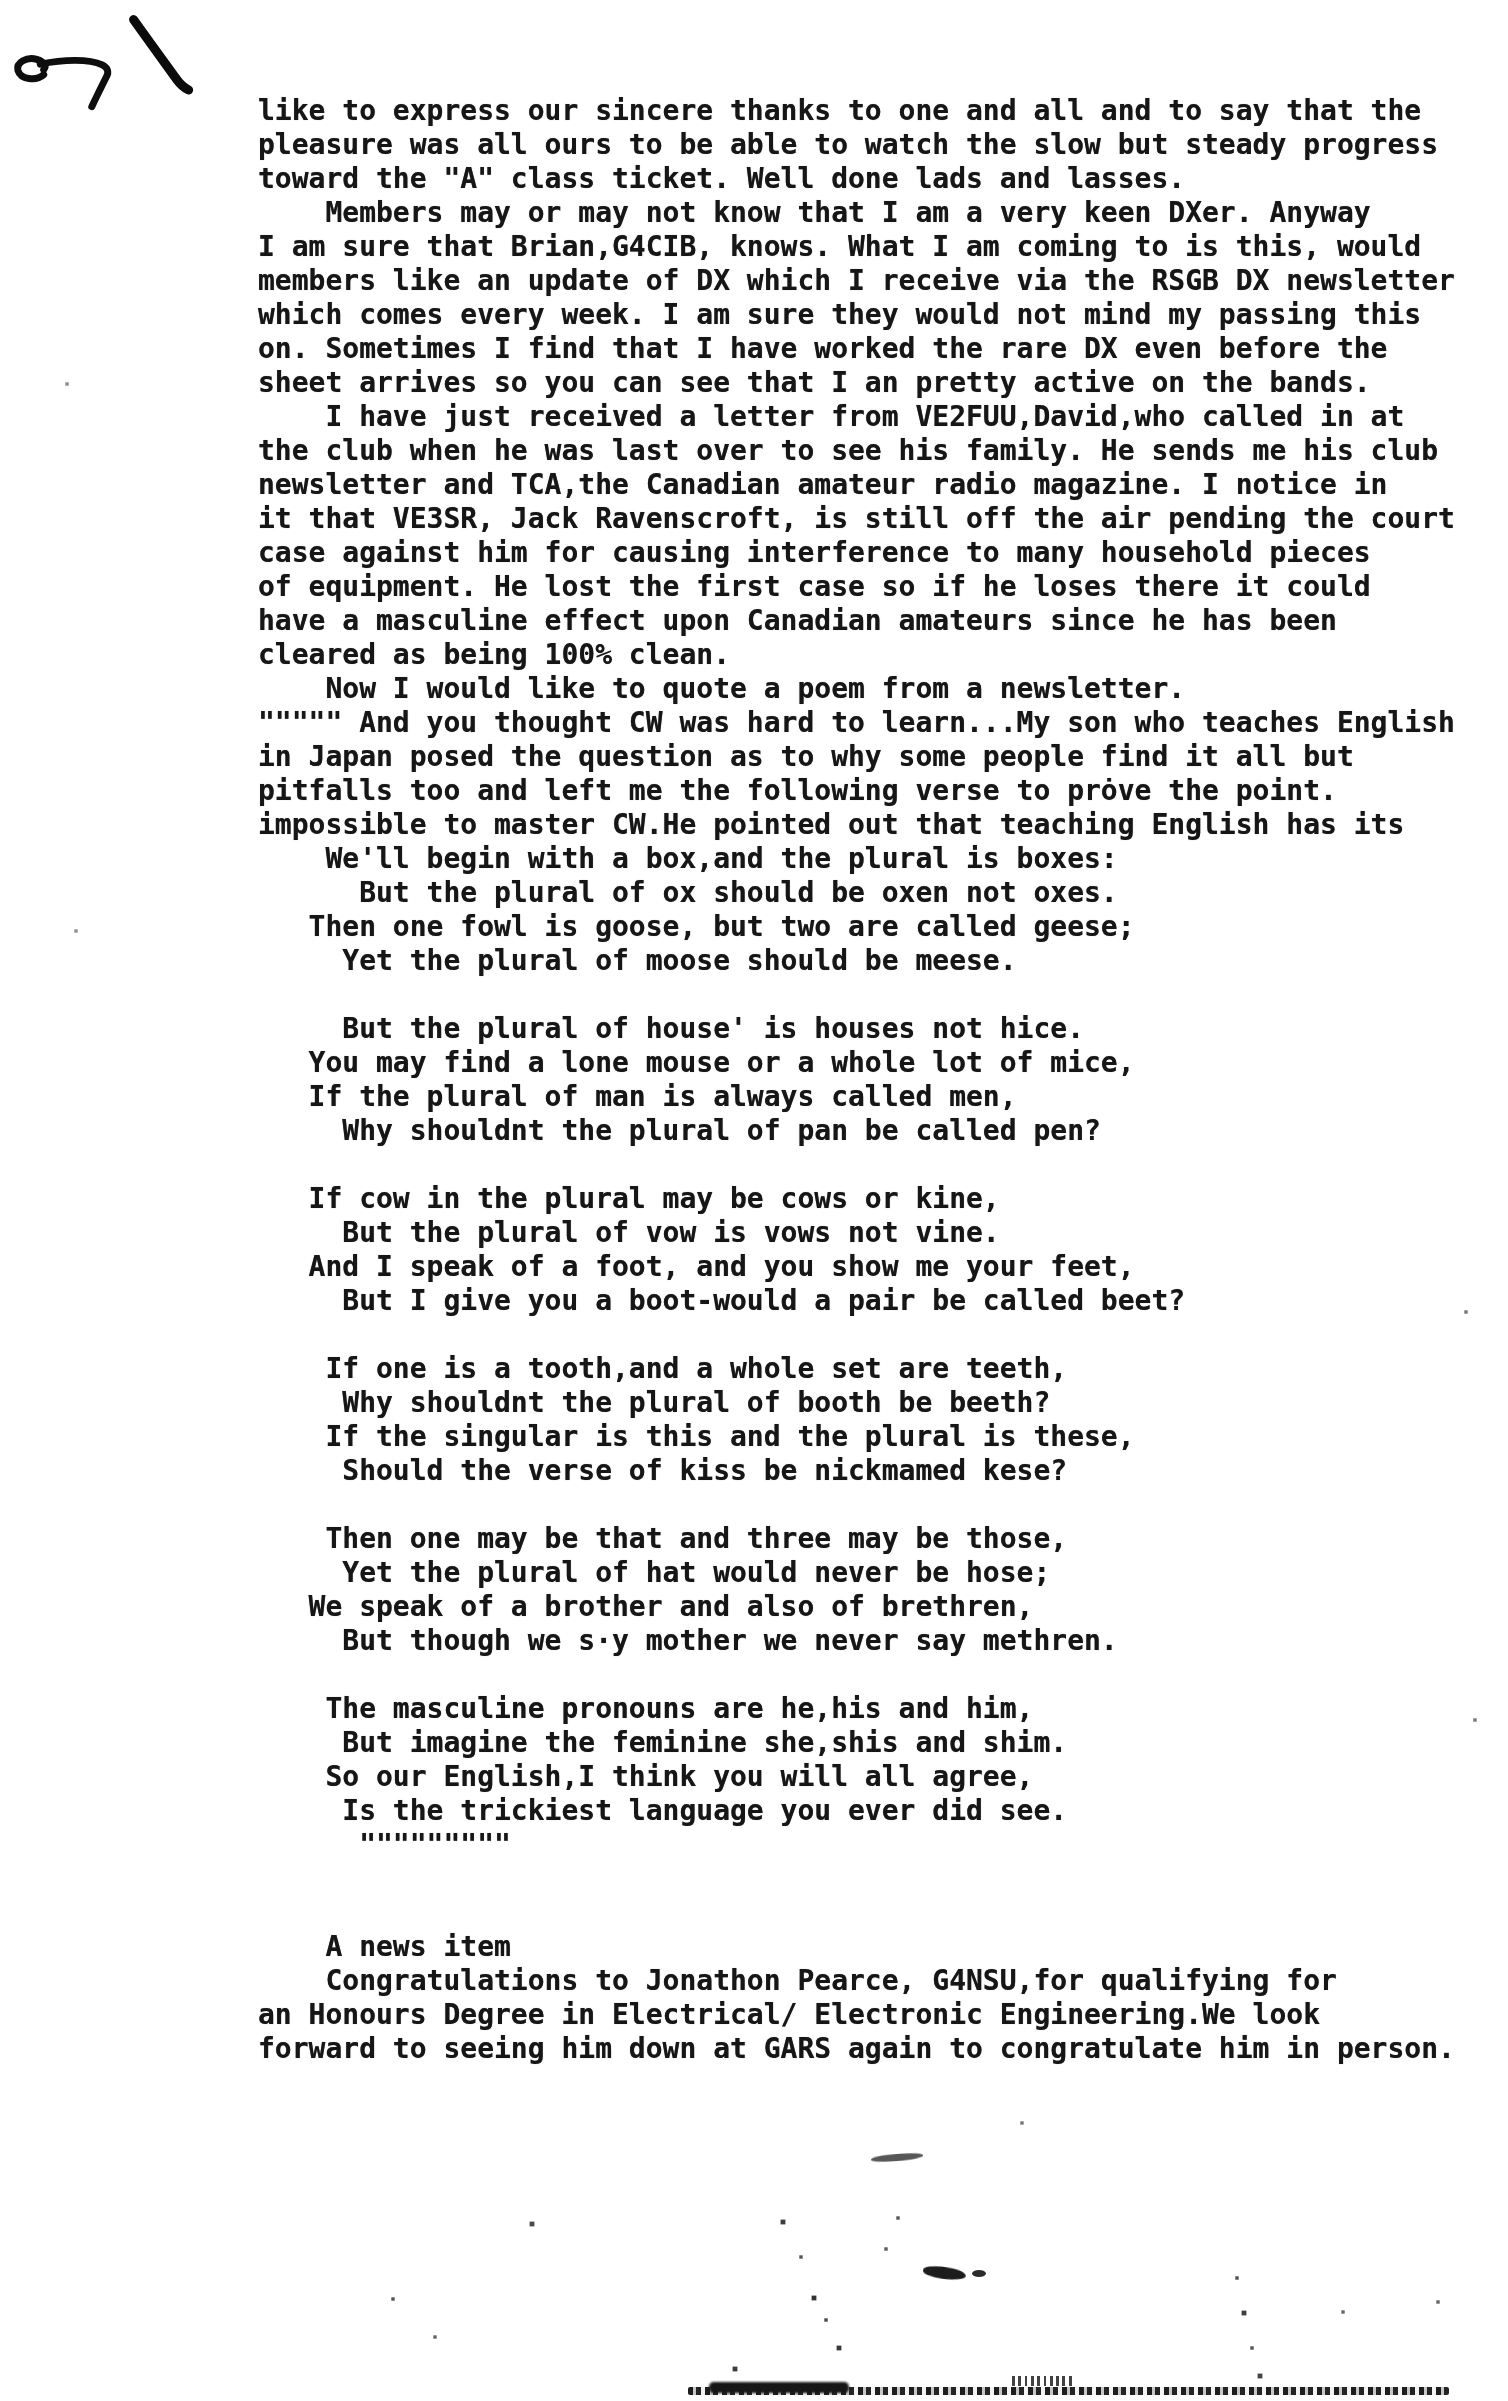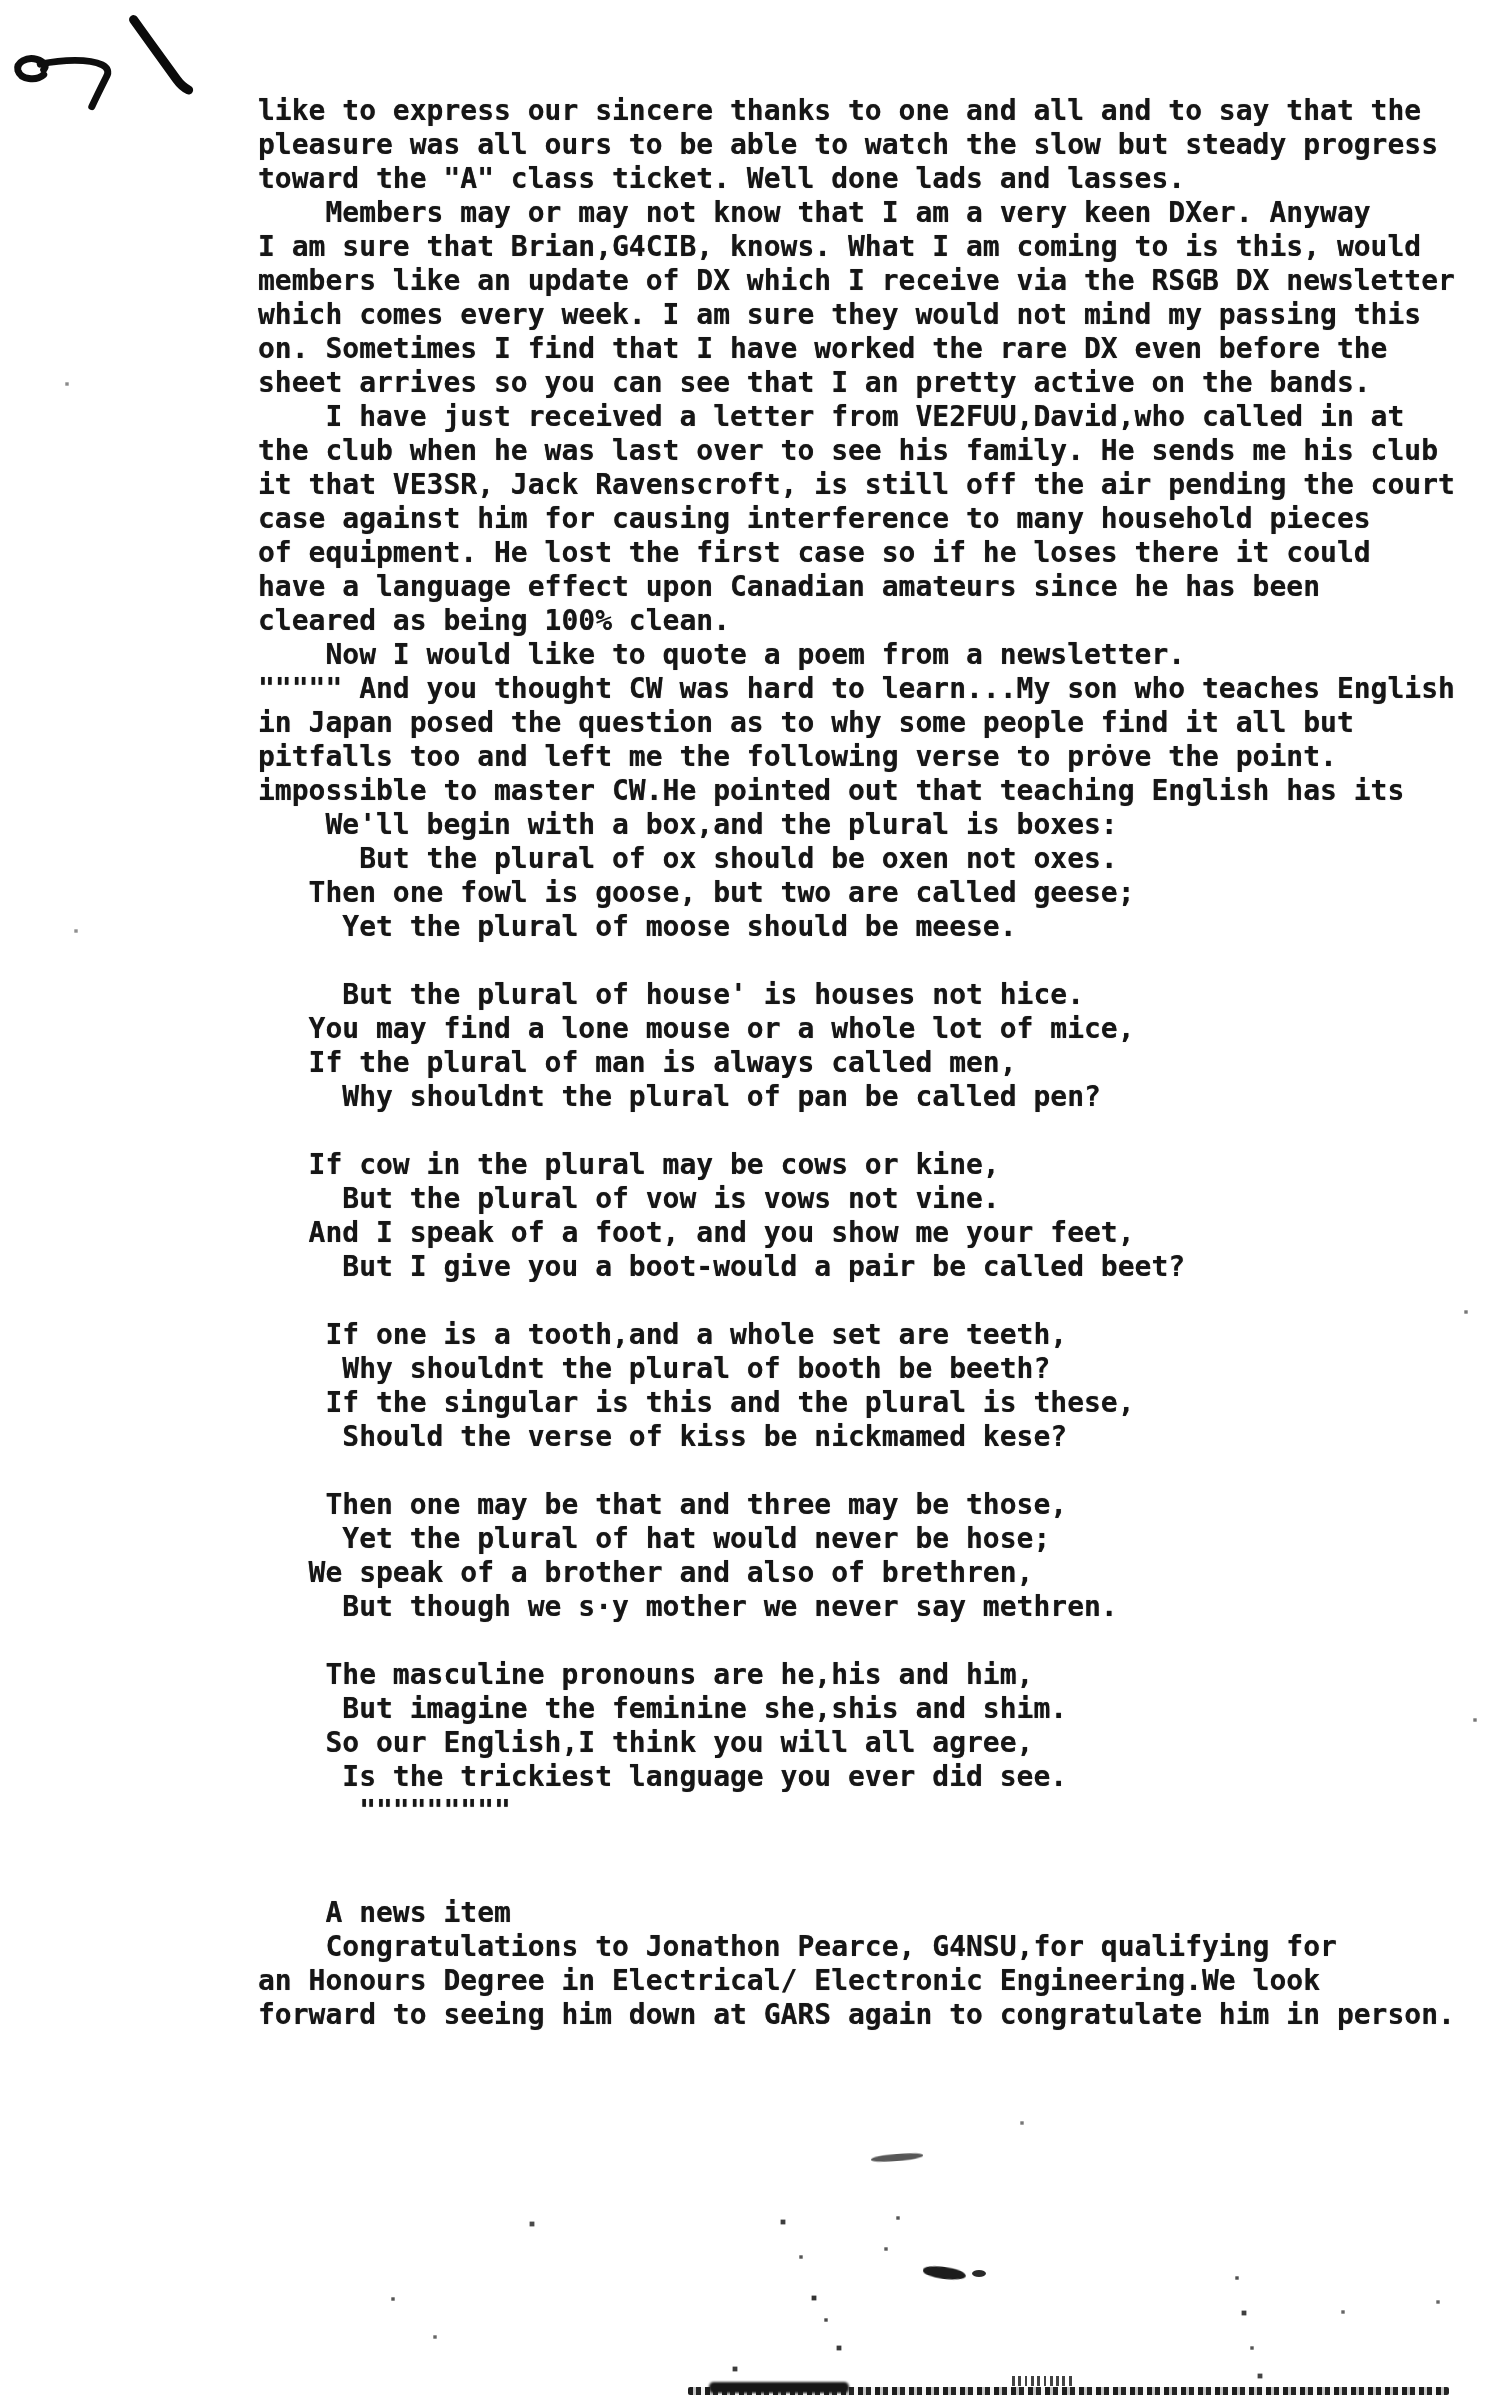--- a/index.html
+++ b/index.html
@@ -158,24 +158,25 @@
       <div class="tline">pleasure was all ours to be able to watch the slow but steady progress</div>
       <div class="tline">toward the "A" class ticket. Well done lads and lasses.</div>
       <div class="tline">    Members may or may not know that I am a very keen DXer. Anyway</div>
       <div class="tline">I am sure that Brian,G4CIB, knows. What I am coming to is this, would</div>
       <div class="tline">members like an update of DX which I receive via the RSGB DX newsletter</div>
       <div class="tline">which comes every week. I am sure they would not mind my passing this</div>
       <div class="tline">on. Sometimes I find that I have worked the rare DX even before the</div>
       <div class="tline">sheet arrives so you can see that I an pretty active on the bands.</div>
       <div class="tline">    I have just received a letter from VE2FUU,David,who called in at</div>
       <div class="tline">the club when he was last over to see his family. He sends me his club</div>
+      <div class="tline">newsletter and TCA,the Canadian amateur radio magazine. I notice in</div>
       <div class="tline">it that VE3SR, Jack Ravenscroft, is still off the air pending the court</div>
       <div class="tline">case against him for causing interference to many household pieces</div>
       <div class="tline">of equipment. He lost the first case so if he loses there it could</div>
-      <div class="tline">have a language effect upon Canadian amateurs since he has been</div>
+      <div class="tline">have a masculine effect upon Canadian amateurs since he has been</div>
       <div class="tline">cleared as being 100% clean.</div>
       <div class="tline">    Now I would like to quote a poem from a newsletter.</div>
       <div class="tline">""""" And you thought CW was hard to learn...My son who teaches English</div>
       <div class="tline">in Japan posed the question as to why some people find it all but</div>
       <div class="tline">pitfalls too and left me the following verse to prȯve the point.</div>
       <div class="tline">impossible to master CW.He pointed out that teaching English has its</div>
       <div class="tline">    We'll begin with a box,and the plural is boxes:</div>
       <div class="tline">      But the plural of ox should be oxen not oxes.</div>
       <div class="tline">   Then one fowl is goose, but two are called geese;</div>
       <div class="tline">     Yet the plural of moose should be meese.</div>

